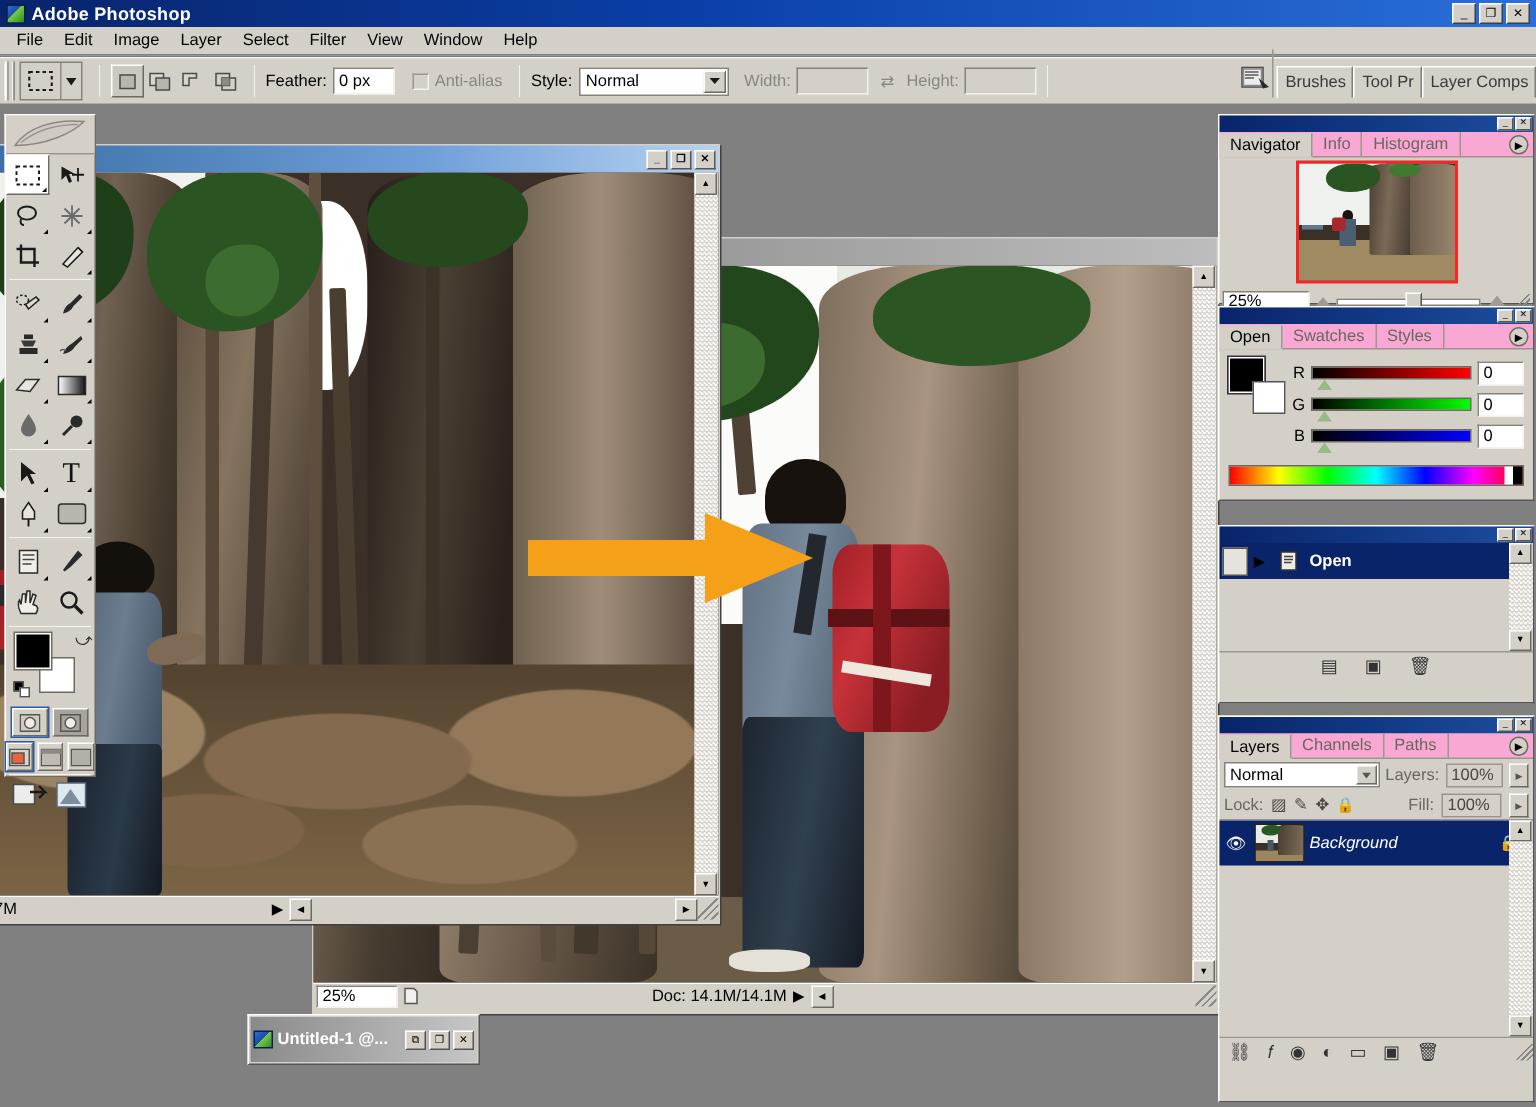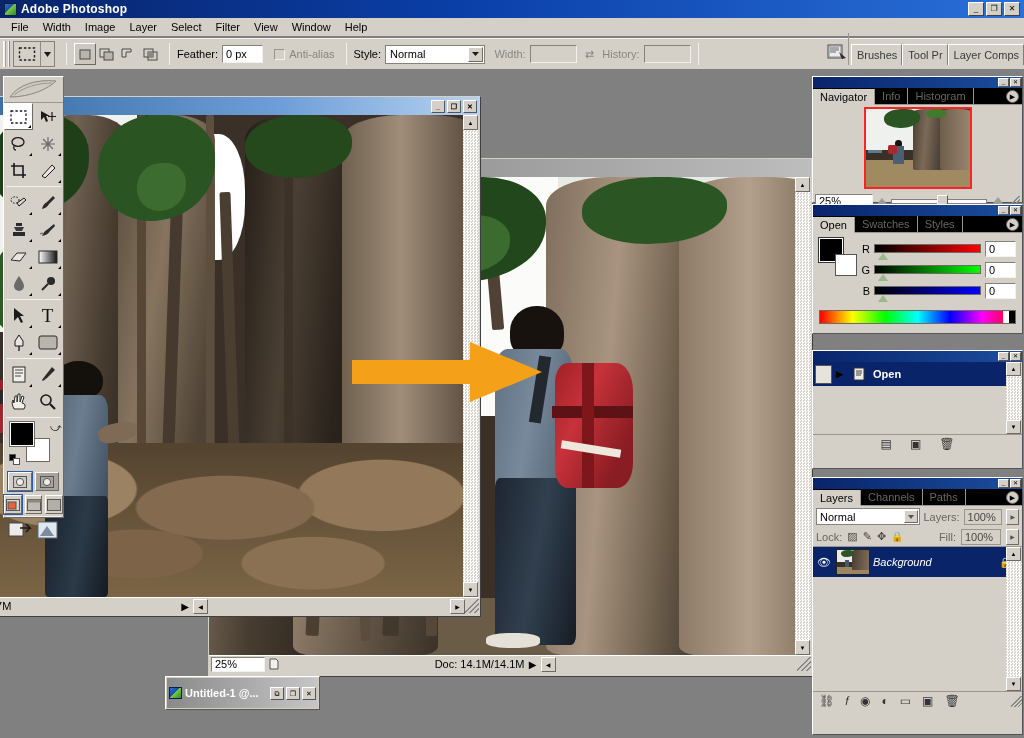--- a/index.html
+++ b/index.html
@@ -212,21 +212,21 @@
   }
   .panel-tb{
     height:11px;background:linear-gradient(to right,#08246b,#1c4e9e);
     display:flex;align-items:center;justify-content:flex-end;padding-right:1px;gap:1px;
   }
   .ptb-btn{
     width:11px;height:9px;background:#d4d0c8;border:1px solid #fff;
     border-right-color:#555;border-bottom-color:#555;
     font-size:6px;line-height:7px;text-align:center;color:#000;
   }
-  .tabrow{ height:17px;display:flex;align-items:center;background:#000000;
+  .tabrow{ height:17px;display:flex;align-items:center;background:#f9a8d4;
            border-bottom:1px solid #9a968e;position:relative; }
   .ptab{
     height:16px;font-size:11px;padding:2px 7px 0 7px;color:#6a665e;white-space:nowrap;
     border-right:1px solid #9a968e;
   }
   .ptab.active{ color:#000;background:#d4d0c8;border-bottom:1px solid #d4d0c8;
                 position:relative;top:1px; }
   .pmenu{
     position:absolute;right:3px;top:2px;width:13px;height:13px;border-radius:50%;
     background:#d4d0c8;border:1px solid #6e6a62;
@@ -334,21 +334,21 @@
   <span id="app-title">Adobe Photoshop</span>
   <div class="winbtns">
     <div class="winbtn">_</div>
     <div class="winbtn">❐</div>
     <div class="winbtn">✕</div>
   </div>
 </div>
 
 <div id="menubar">
   <div class="mi">File</div>
-  <div class="mi">Width</div>
+  <div class="mi">Edit</div>
   <div class="mi">Image</div>
   <div class="mi">Layer</div>
   <div class="mi">Select</div>
   <div class="mi">Filter</div>
   <div class="mi">View</div>
   <div class="mi">Window</div>
   <div class="mi">Help</div>
 </div>
 
 <div id="optionsbar">
@@ -415,21 +415,21 @@
         </svg>
     </span>
   </div>
 
   <div style="width:12px"></div>
   <span class="oblabel dim">Width:</span>
   <div class="obinput dis" style="width:56px"></div>
 
   <span class="oblabel dim" style="margin:0 8px">⇄</span>
 
-  <span class="oblabel dim">History:</span>
+  <span class="oblabel dim">Height:</span>
   <div class="obinput dis" style="width:56px"></div>
 
   <div class="obsep"></div>
 
   <div style="margin-left:120px">
     <svg width="22" height="22" viewBox="0 0 22 22">
       <rect x="2" y="3" width="14" height="13" fill="#ececec" stroke="#4a4a4a"></rect>
       <path d="M3 4 L15 4 L15 15 L3 15 Z" fill="none" stroke="#8a8a8a"></path>
       <path d="M4 6 L13 6 M4 8 L13 8 M4 10 L10 10" stroke="#5a5a5a" stroke-width="0.9"></path>
       <path d="M13 10 L20 16 L16 17 Z" fill="#2a2a2a"></path>

